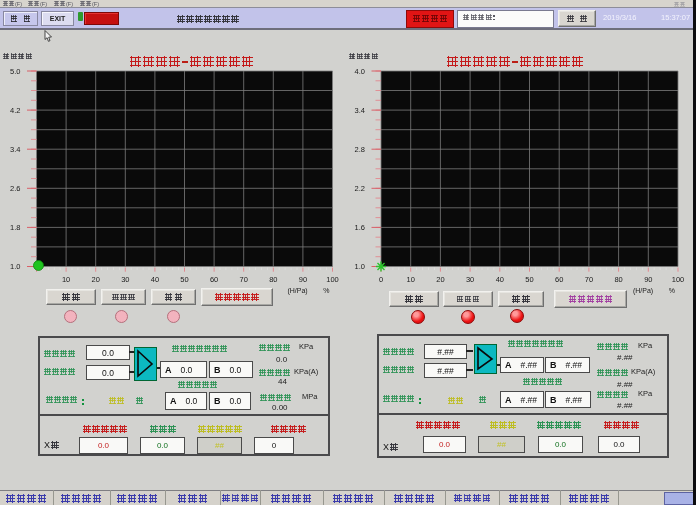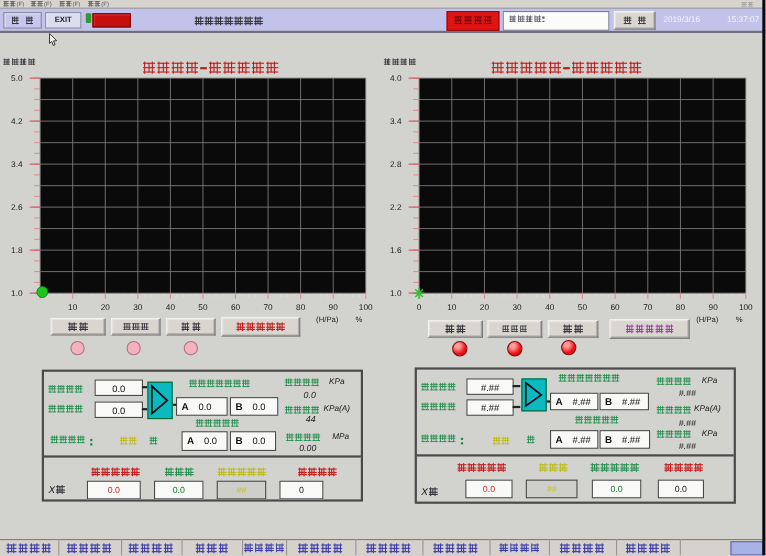--- a/index.html
+++ b/index.html
@@ -25,21 +25,21 @@
 .m{--c:#a03ca0;}
 .dr{--c:#6b0505;}
 .z5{width:5px;height:5px;}
 .z6{width:6.5px;height:6.5px;}
 .z7{width:7px;height:7px;}
 .z8{width:8px;height:8px;}
 
 .btn3d{position:absolute;background:#d9d6d0;border-top:1px solid #f2f1ee;border-left:1px solid #f2f1ee;border-right:1px solid #6f6f6f;border-bottom:1px solid #6f6f6f;box-shadow:inset -1px -1px 0 #a8a8a4,inset 1px 1px 0 #e6e5e0;display:flex;align-items:center;justify-content:center;}
 .fld{position:absolute;background:#f9f9f7;border:1px solid #4a4a4a;display:flex;align-items:center;justify-content:center;font-size:9px;color:#111;}
 .panel{position:absolute;border:2px solid #4a4a4c;}
-.num{position:absolute;font-size:8px;color:#1c1c1c;white-space:nowrap;font-style:italic;}
+.num{position:absolute;font-size:8px;color:#1c1c1c;white-space:nowrap;}
 </style></head>
 <body>
 <div id="page">
 
 <div class="abs" style="left:0;top:0;width:696px;height:7px;background:#d7d4cd;border-bottom:1px solid #8d8d99;"></div>
 <div class="lb" style="left:3px;top:1px;"><span class="z" style="--c:#55555f;width:5px;height:5px;margin-right:1px;"></span><span class="z" style="--c:#55555f;width:5px;height:5px;margin-right:1px;"></span><span style="display:inline-block;font-size:5.5px;line-height:5px;color:#55555f;font-family:Liberation Sans;">(F)</span></div>
 <div class="lb" style="left:28px;top:1px;"><span class="z" style="--c:#55555f;width:5px;height:5px;margin-right:1px;"></span><span class="z" style="--c:#55555f;width:5px;height:5px;margin-right:1px;"></span><span style="display:inline-block;font-size:5.5px;line-height:5px;color:#55555f;font-family:Liberation Sans;">(F)</span></div>
 <div class="lb" style="left:54px;top:1px;"><span class="z" style="--c:#55555f;width:5px;height:5px;margin-right:1px;"></span><span class="z" style="--c:#55555f;width:5px;height:5px;margin-right:1px;"></span><span style="display:inline-block;font-size:5.5px;line-height:5px;color:#55555f;font-family:Liberation Sans;">(F)</span></div>
 <div class="lb" style="left:80px;top:1px;"><span class="z" style="--c:#55555f;width:5px;height:5px;margin-right:1px;"></span><span class="z" style="--c:#55555f;width:5px;height:5px;margin-right:1px;"></span><span style="display:inline-block;font-size:5.5px;line-height:5px;color:#55555f;font-family:Liberation Sans;">(F)</span></div>
 <div class="lb" style="left:674px;top:1.5px;"><span class="z z5" style="--c:#99999f;"></span><span class="z z5" style="--c:#99999f;"></span></div>

